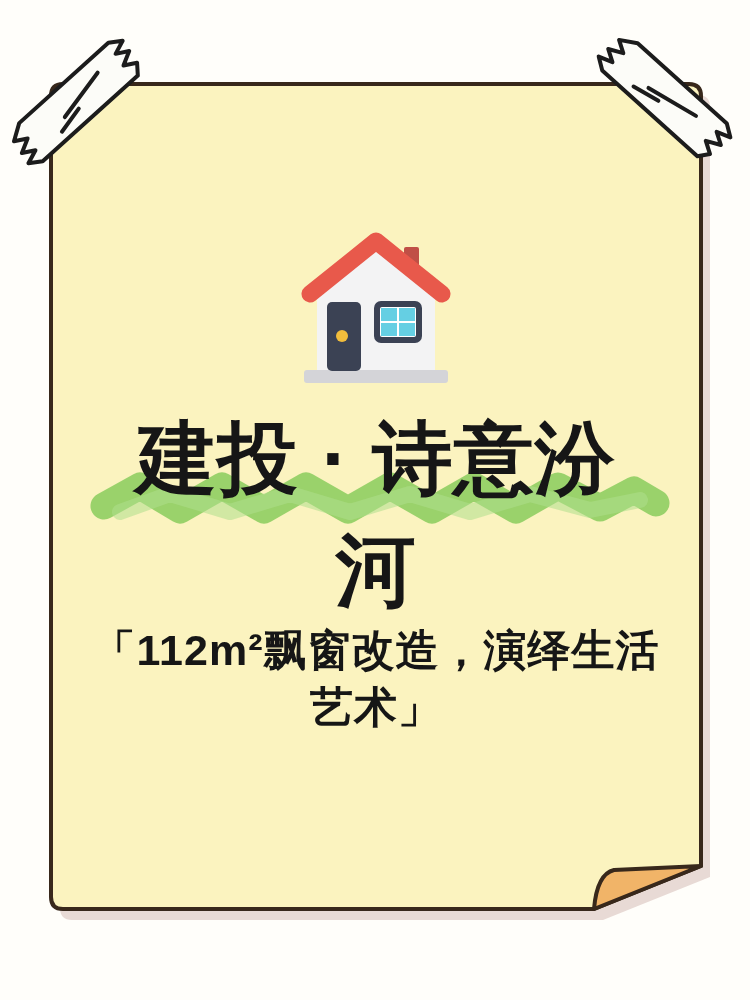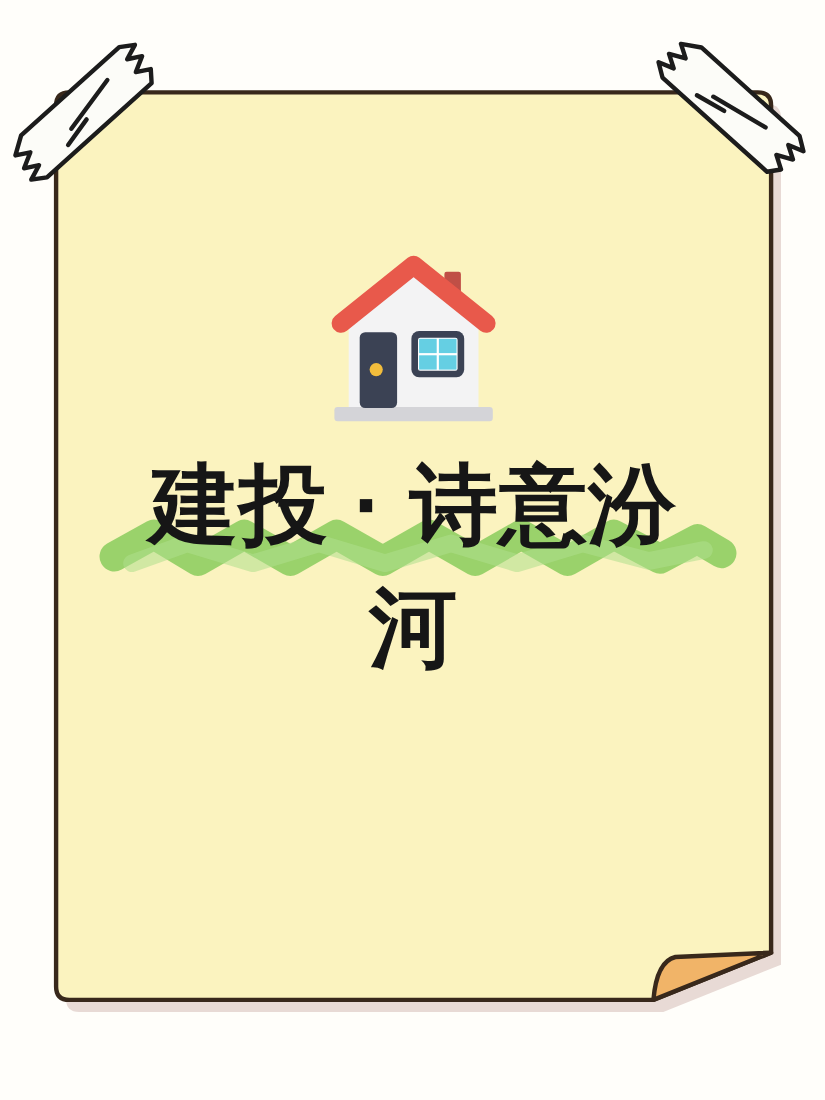--- a/index.html
+++ b/index.html
@@ -89,14 +89,18 @@
       </g>
       <path d="M 310 294 L 376 241 L 442 294" fill="none" style="stroke:var(--house-roof);" stroke-width="17" stroke-linecap="round" stroke-linejoin="round"></path>
     </g>
   </svg>
 
   <div class="title-block">
     <div>建投 · 诗意汾</div>
     <div>河</div>
   </div>
 
+  <div class="subtitle-block">
+    <div>「112m²飘窗改造，演绎生活</div>
+    <div>艺术」</div>
+  </div>
 
 </div>
 
 </body></html>

